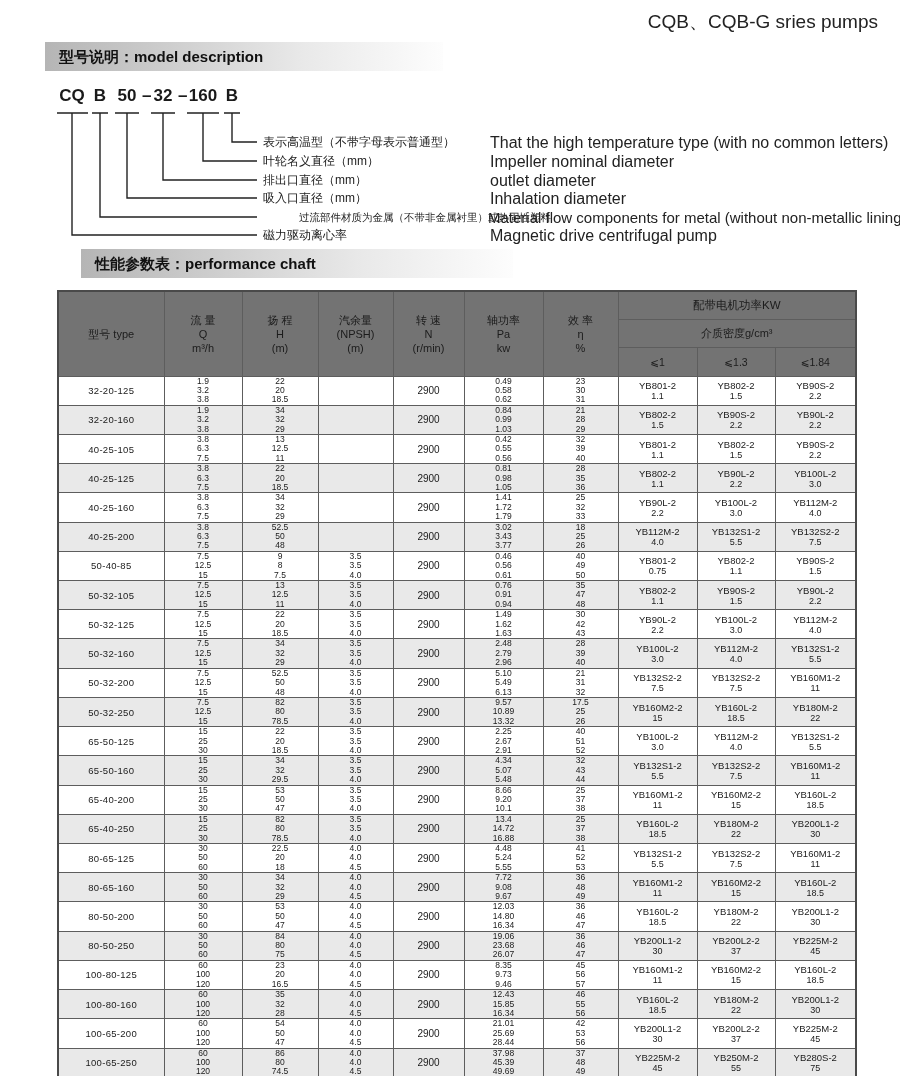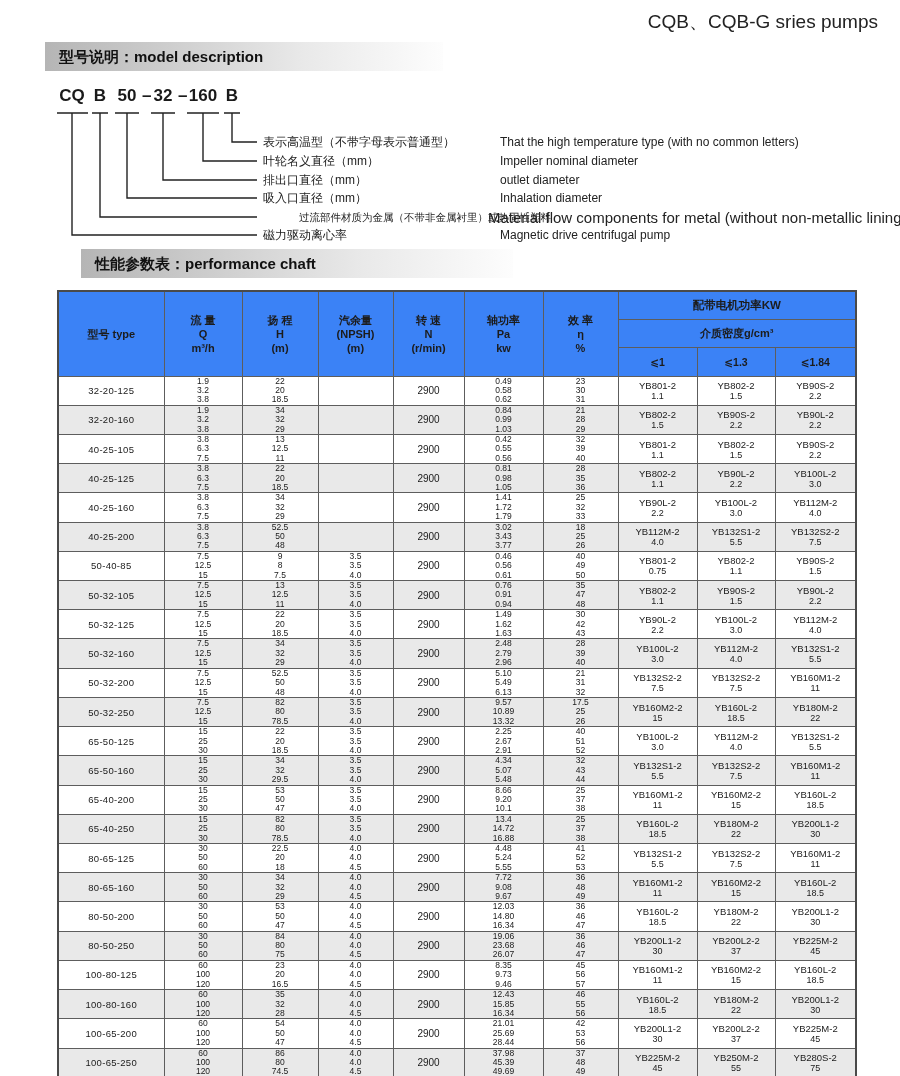--- a/index.html
+++ b/index.html
@@ -17,33 +17,33 @@
     position:absolute;height:29px;line-height:29px;padding-left:14px;
     font-size:15px;font-weight:bold;color:#111;box-sizing:border-box;
     background:linear-gradient(to right,#b5b5b5,#e9e9e9 65%,#fdfdfd);
   }
   #bar-model{left:45px;top:42px;width:398px;}
   #bar-perf{left:45px;top:249px;width:432px;margin-left:36px;}
   
   .code-seg{position:absolute;top:86px;font-size:17px;font-weight:bold;text-align:center;}
   #diagram-svg{position:absolute;left:57px;top:107px;}
   .dia-zh{position:absolute;left:263px;height:15px;line-height:15px;font-size:12px;color:#222;white-space:nowrap;}
-  .dia-en{position:absolute;left:500px;height:15px;line-height:15px;font-size:12px;color:#222;white-space:nowrap;}
+  .dia-en{position:absolute;left:490px;height:15px;line-height:15px;font-size:16px;color:#222;white-space:nowrap;}
   .dia-zh.small{font-size:10.5px;margin-left:36px;}
   .dia-en.small{font-size:15px;}
   
   table.perf{
     position:absolute;left:57px;top:290px;width:798px;table-layout:fixed;
     border-collapse:collapse;border:2px solid #4a4a4a;
   }
   table.perf th,table.perf td{
     border:1px solid #5d5d5d;padding:0;text-align:center;vertical-align:middle;
     overflow:hidden;
   }
-  table.perf thead th{background:#3b82f6;font-weight:bold;color:#1c1c1c;}
+  table.perf thead th{background:#737373;font-weight:normal;color:#1c1c1c;}
   .hd-stack div{font-size:11px;line-height:14px;}
   .hd-row1{height:28px;font-size:11.5px;}
   .hd-row2{height:28px;font-size:11px;}
   .hd-row3{height:29px;font-size:10.5px;}
   tbody tr{height:29px;}
   tbody tr.alt td{background:#e9e9e9;}
   td.c-type{font-size:9.5px;letter-spacing:.3px;}
   td.stack div{font-size:8.5px;line-height:9.4px;}
   td.c-n{font-size:10px;}
   td.c-m0 .mn,td.c-m1 .mn,td.c-m2 .mn{font-size:9.5px;line-height:11px;}

